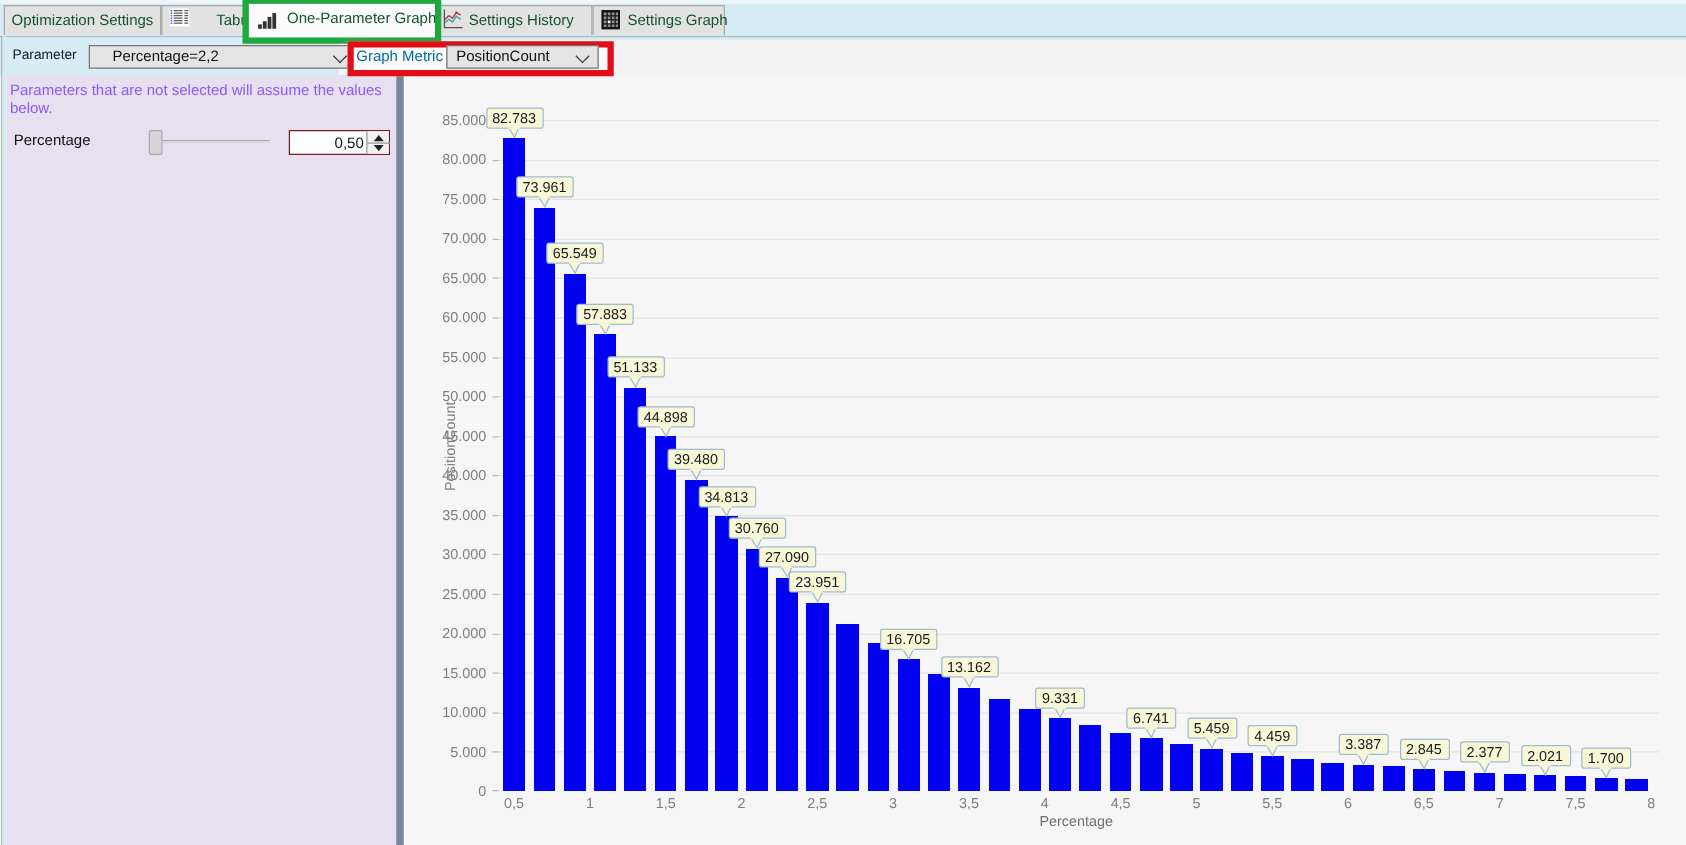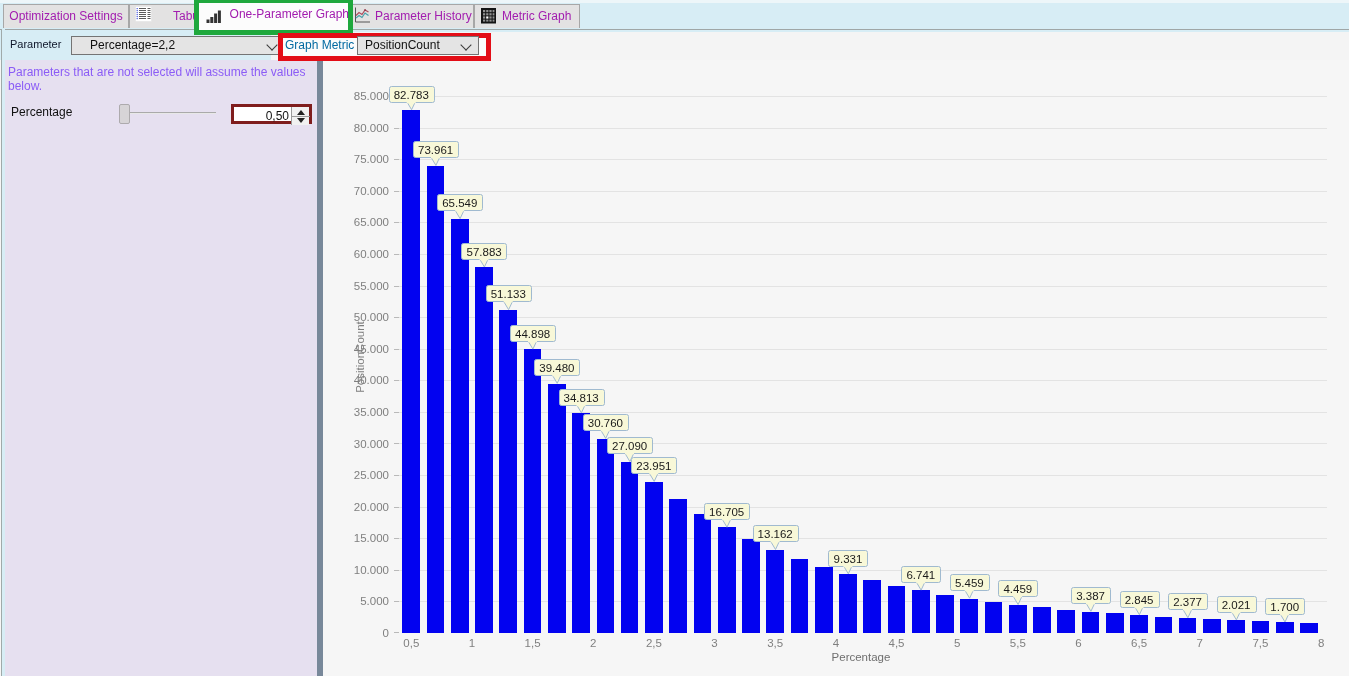--- a/index.html
+++ b/index.html
@@ -9,35 +9,35 @@
 #row2 { position:absolute; left:0; top:31.5px; width:1349px; height:28.5px; background:#f4f4f4; }
 #row2blue { position:absolute; left:0; top:30px; width:271px; height:30px; background:#d7edf5; }
 #panel { position:absolute; left:5px; top:60px; width:312px; height:616px; background:#e6e0f0; }
 #leftedge1 { position:absolute; left:1px; top:29px; width:1px; height:647px; background:#a0aaaa; }
 #leftedge2 { position:absolute; left:2px; top:29px; width:3px; height:647px; background:#d7edf5; }
 #sep { position:absolute; left:317px; top:60px; width:6px; height:616px; background:#78889a; }
 .combo { position:absolute; background:#e4e4e4; border:1px solid #747474; font-size:12px; color:#111; }
 .chev { position:absolute; right:8px; top:3.5px; width:8px; height:8px; border:solid #3a3a3a; border-width:0 1.7px 1.7px 0; transform:rotate(45deg); }
 #greenrect { position:absolute; left:194px; top:-2px; width:159px; height:37px; border:5px solid #1fa83d; }
 #redrect { position:absolute; left:278px; top:33px; width:213px; height:28px; border:5px solid #e30d17; background:#fbfbfb; }
-.tab { position:absolute; top:4px; height:24px; background:#e3e2e2; border:1px solid #a7a7a7; border-bottom:none; color:#a21caf; font-size:12px; line-height:23px; white-space:nowrap; }
+.tab { position:absolute; top:4px; height:24px; background:#e3e2e2; border:1px solid #a7a7a7; border-bottom:none; color:#14532d; font-size:12px; line-height:23px; white-space:nowrap; }
 </style></head>
 <body>
 <div id="tabrow"></div>
 <div id="tabline"></div>
 <div id="cyanstrip"></div>
 <div id="row2"></div>
 <div id="row2blue"></div>
 <div style="position:absolute;left:0;top:0;width:1349px;height:3px;background:#edf6f9;"></div>
 
 <div class="tab" style="left:3px; width:126px; text-align:center;">Optimization Settings</div>
 <div class="tab" style="left:129px; width:71px; padding-left:43px;">Tabular</div>
 <div class="tab" style="left:198px; top:2px; height:28px; width:152px; background:#fcfcfc; padding-left:27px;text-align:right;">One-Parameter Graph</div>
-<div class="tab" style="left:350px; width:124px; padding-left:24px;">Parameter History</div>
-<div class="tab" style="left:474px; width:106px; padding-left:27px;">Metric Graph</div>
+<div class="tab" style="left:350px; width:124px; padding-left:24px;">Settings History</div>
+<div class="tab" style="left:474px; width:106px; padding-left:27px;">Settings Graph</div>
 
 <svg class="abs" style="left:135px; top:6px;" width="18" height="18" viewBox="0 0 18 18">
  <rect x="0.5" y="0.5" width="16" height="15" fill="#ffffff" stroke="#e0e0e0" stroke-width="0.5"></rect>
  <g stroke="#5a5a5a" stroke-width="1">
   <path d="M4 2.5h7 M12.5 2.5h3 M4 4.5h7 M12.5 4.5h3 M4 6.5h7 M12.5 6.5h3 M4 8.5h7 M12.5 8.5h3 M4 10.5h7 M12.5 10.5h3 M4 12.5h7 M12.5 12.5h3"></path>
  </g>
  <g fill="#4a5ae0">
       <rect x="1.6" y="2" width="1.2" height="1.2"></rect>
       <rect x="1.6" y="4" width="1.2" height="1.2"></rect>
       <rect x="1.6" y="6" width="1.2" height="1.2"></rect>
@@ -85,21 +85,21 @@
 <div class="abs" style="left:10px; top:38px; font-size:11px; color:#0f172a;">Parameter</div>
 <div class="combo" style="left:71px; top:36px; width:214px; height:19px; line-height:17px; padding-left:18px;">Percentage=2,2<span class="chev"></span></div>
 
 <div id="panel"></div>
 <div id="leftedge1"></div>
 <div id="leftedge2"></div>
 <div class="abs" style="left:8px; top:64.5px; font-size:12px; line-height:14.5px; color:#8b5cf6; white-space:nowrap;">Parameters that are not selected will assume the values<br>below.</div>
 <div class="abs" style="left:11px; top:105px; font-size:12px; color:#111;">Percentage</div>
 <div class="abs" style="left:122px; top:112px; width:94px; height:2px; background:#aaa; border-bottom:1px solid #e8e8e8;"></div>
 <div class="abs" style="left:119px; top:104px; width:11px; height:20px; background:#d7d4d7; border:1px solid #adaaad; border-radius:2px;"></div>
-<div class="abs" style="left:231px; top:104px; width:81px; height:20px; background:#fff; border:3px solid #7f1d1d;">
+<div class="abs" style="left:231px; top:104px; width:81px; height:20px; background:#fff; border:1px solid #7f1d1d;">
   <div class="abs" style="right:20px; top:2px; font-size:12px; color:#111;">0,50</div>
   <div class="abs" style="right:0; top:0; width:18px; height:18px; border-left:1px solid #9a9a9a; background:#f1f1f1;">
     <div class="abs" style="left:0; top:8.5px; width:18px; height:1px; background:#9a9a9a;"></div>
     <div class="abs" style="left:5px; top:2.5px; width:0; height:0; border-left:4px solid transparent; border-right:4px solid transparent; border-bottom:5px solid #222;"></div>
     <div class="abs" style="left:5px; top:11px; width:0; height:0; border-left:4px solid transparent; border-right:4px solid transparent; border-top:5px solid #222;"></div>
   </div>
 </div>
 
 <div id="sep"></div>
 

